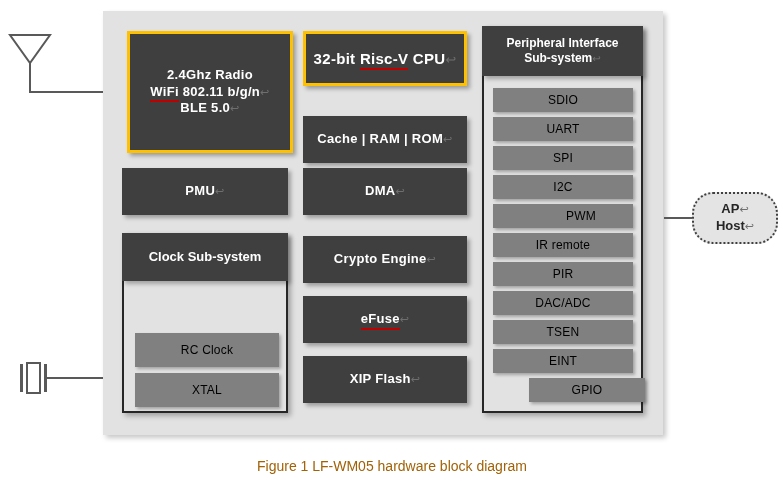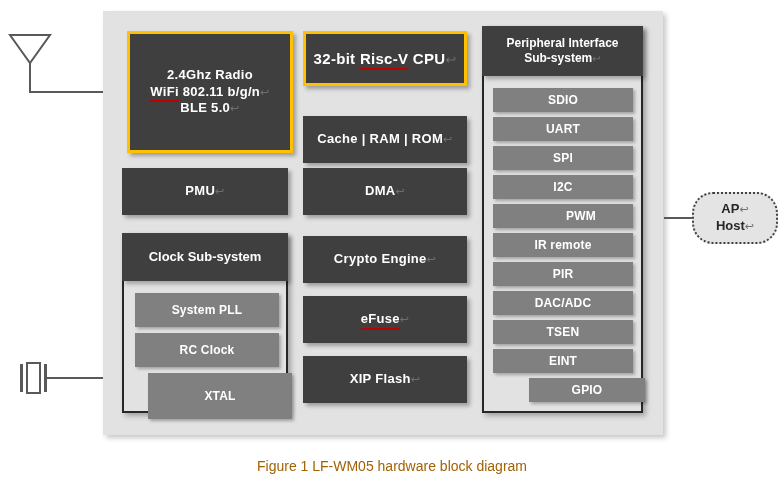--- a/index.html
+++ b/index.html
@@ -73,22 +73,22 @@
     align-items: center;
     justify-content: center;
     text-align: center;
     line-height: 1.25;
     box-sizing: border-box;
     box-shadow: 3px 3px 4px rgba(0,0,0,0.28);
   }
   .sub-item {
     position: absolute;
     background: #808080;
-    color: #ffffff;
-    font-weight: bold;
+    color: #000000;
+    font-weight: normal;
     display: flex;
     align-items: center;
     justify-content: center;
     text-align: center;
     box-shadow: 2px 2px 3px rgba(0,0,0,0.28);
     box-sizing: border-box;
     letter-spacing: 0.2px;
   }
 
   
@@ -192,27 +192,24 @@
       <div><span class="squiggle">WiFi</span><span> 802.11 b/g/n</span><span class="pmark">↩</span></div>
       <div><span>BLE 5.0</span><span class="pmark">↩</span></div>
     </div>
 
     <div class="blk" style="left:19px; top:157px; width:166px; height:47px; font-size:13px;">
       <div><span>PMU</span><span class="pmark">↩</span></div>
     </div>
 
     <div class="subsys" style="left:19px; top:222px; width:166px; height:180px;">
       <div class="subsys-header" style="width:166px; height:48px; font-size:13px;">Clock Sub-system</div>
-      <div class="sub-item" style="left:11px; top:58px; width:144px; height:34px; font-size:12px;">
-        <span>System PLL</span>
-      </div>
       <div class="sub-item" style="left:11px; top:98px; width:144px; height:34px; font-size:12px;">
         <span>RC Clock</span>
       </div>
-      <div class="sub-item" style="left:24px; top:138px; width:144px; height:46px; font-size:12px;">
+      <div class="sub-item" style="left:11px; top:138px; width:144px; height:34px; font-size:12px;">
         <span>XTAL</span>
       </div>
     </div>
 
     <div class="blk gold" style="left:200px; top:20px; width:164px; height:55px; font-size:15px;">
       <div><span>32-bit </span><span class="squiggle">Risc-V</span><span> CPU</span><span class="pmark">↩</span></div>
     </div>
 
     <div class="blk" style="left:200px; top:105px; width:164px; height:47px; font-size:13px;">
       <div><span>Cache | RAM | ROM</span><span class="pmark">↩</span></div>

